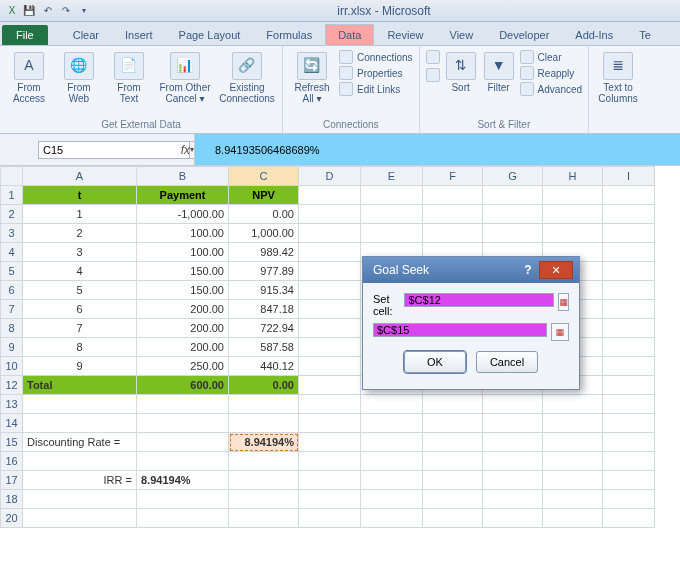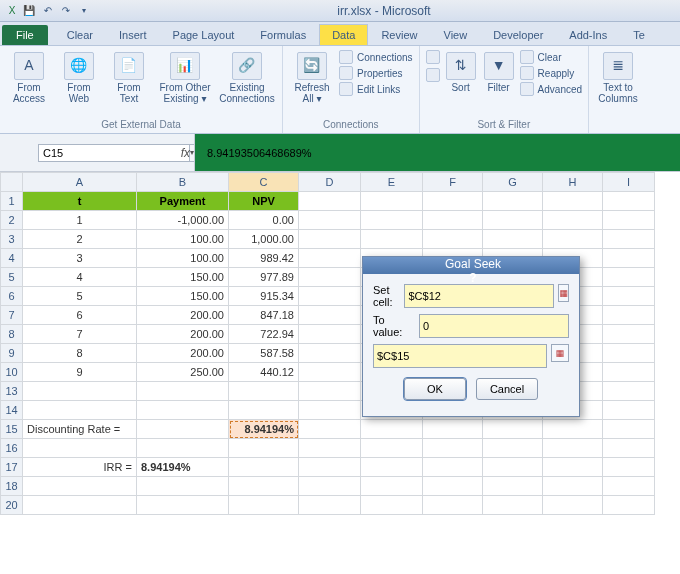--- a/index.html
+++ b/index.html
@@ -6,43 +6,43 @@
   body { background: #fff; font-size: 11px; color: #333; width: 680px; height: 574px; overflow: hidden; position: relative; }
 
   
   .titlebar { height: 22px; background: linear-gradient(#e9edf3,#d5dfee); display: flex; align-items: center; padding: 0 4px; border-bottom: 1px solid #a8b8cf; }
   .titlebar .qat { display: flex; gap: 2px; align-items: center; }
   .titlebar .qat span { width: 16px; height: 16px; display: inline-flex; align-items: center; justify-content: center; font-size: 10px; color: #3b5a82; }
   .titlebar .title { flex: 1; text-align: center; color: #3b5a82; font-size: 12px; }
 
   
   .ribbon-tabs { height: 24px; background: #dde5f1; display: flex; align-items: flex-end; border-bottom: 1px solid #b7c6dc; padding-left: 2px; }
-  .ribbon-tabs .file { background: #217346; color: #fff; padding: 4px 14px; border-radius: 2px 2px 0 0; margin-right: 6px; font-size: 11px; }
+  .ribbon-tabs .file { background: #217346; color: #fff; padding: 4px 14px; border-radius: 2px 2px 0 0; margin-right: 12px; font-size: 11px; }
   .ribbon-tabs .tab { padding: 4px 12px; color: #3b5a82; cursor: default; border: 1px solid transparent; border-bottom: none; font-size: 11px; }
-  .ribbon-tabs .tab.active { background: #fde047; border-color: #b7c6dc; color: #3b5a82; }
+  .ribbon-tabs .tab.active { background: #fca5a5; border-color: #b7c6dc; color: #3b5a82; }
 
   
   .ribbon { height: 88px; background: #f1f5fb; border-bottom: 1px solid #b7c6dc; display: flex; }
   .group { border-right: 1px solid #cfd9e8; padding: 2px 6px 0 6px; display: flex; flex-direction: column; }
   .group-row { display: flex; gap: 4px; flex:1; align-items:flex-start; }
   .big-btn { width: 46px; text-align: center; font-size: 10px; color: #3b5a82; line-height: 1.1; padding-top: 4px; }
   .big-btn .ic { width: 30px; height: 28px; margin: 0 auto 2px; background: #e6ecf5; border: 1px solid #b7c6dc; border-radius: 2px; display:flex; align-items:center; justify-content:center; font-size:14px; }
   .group-label { text-align: center; font-size: 10px; color: #6a7c93; padding: 2px 0 3px; }
   .mini-col { display:flex; flex-direction:column; gap:2px; font-size:10px; color:#3b5a82; padding-top:2px;}
   .mini-col div { display:flex; align-items:center; gap:4px; white-space:nowrap; }
   .mini-col .mic { width:14px; height:14px; background:#e6ecf5; border:1px solid #b7c6dc; border-radius:2px; display:inline-block; }
 
   
-  .fbar { height: 38px; border-bottom: 1px solid #c5ccd7; display: flex; align-items: stretch; background:#eef2f7;}
+  .fbar { height: 32px; border-bottom: 1px solid #c5ccd7; display: flex; align-items: stretch; background:#eef2f7;}
   .namebox-wrap { width: 132px; display:flex; align-items:center; padding:0 2px 0 38px;}
   .namebox { flex:1; height:18px; border:1px solid #abb6c5; background:#fff; font-size:11px; padding:1px 4px; }
   .namebox-dd { width:14px; height:18px; border:1px solid #abb6c5; border-left:none; background:#f4f6f9; display:flex; align-items:center; justify-content:center; font-size:8px; color:#555;}
   .fx-sep { width:62px; display:flex; align-items:center; justify-content:flex-end; padding-right:4px; color:#555; font-style:italic; gap:2px;}
   .fx-sep .fx { font-style: italic; font-size:12px; }
-  .formula-input { flex:1; border:none; background:#15803d; font-size:11px; padding:2px 12px; border-left:1px solid #c5ccd7;}
+  .formula-input { flex:1; border:none; background:#7dd3fc; font-size:11px; padding:2px 20px; border-left:1px solid #c5ccd7;}
 
   
   .grid-wrap { position:relative; height: calc(574px - 22px - 24px - 88px - 22px); overflow:hidden; background:#fff;}
   table.sheet { border-collapse: collapse; table-layout: fixed; }
   table.sheet th, table.sheet td { border: 1px solid #d4d8dd; font-size: 11px; height: 19px; }
   table.sheet thead th { background:#eef2f7; color:#3b5a82; font-weight:normal; text-align:center; }
   table.sheet thead th.corner { background:#eef2f7; width:22px;}
   table.sheet tbody th { background:#eef2f7; color:#3b5a82; font-weight:normal; text-align:center; width:22px;}
   .colA{width:114px} .colB{width:92px} .colC{width:70px} .colD{width:62px} .colE{width:62px} .colF{width:60px} .colG{width:60px} .colH{width:60px} .colI{width:52px}
   td { padding: 0 4px; text-align:right; }
@@ -50,28 +50,28 @@
   td.c { text-align:center; }
   .hdr { background:#7ABF1F; color:#000; font-weight:bold; text-align:center; }
   .total { background:#7ABF1F; font-weight:bold; }
   .total.l { text-align:left; }
   .pick-cell { background:#FDE2CF; outline:1px dashed #d07a2a; outline-offset:-2px; font-weight:bold; }
   .thick-bottom td, .thick-bottom th.rowh { border-bottom:2px solid #888 !important; }
   th.colC-h { background:#f9e3b6 !important; border-top:2px solid #d9a84e; border-left:2px solid #d9a84e; border-right:2px solid #d9a84e;}
 
   
   .dialog { position:absolute; left:362px; top:256px; width:218px; background:#f1f4f9; border:1px solid #6f88ab; box-shadow: 3px 3px 8px rgba(0,0,0,.35); }
-  .dialog .dlg-title { height:17px; background:linear-gradient(#6f96c9,#4d76ab); color:#fff; display:flex; align-items:center; padding:0 6px 0 10px; font-size:12px;flex-direction:column;}
+  .dialog .dlg-title { height:26px; background:linear-gradient(#6f96c9,#4d76ab); color:#fff; display:flex; align-items:center; padding:0 6px 0 10px; font-size:12px;}
   .dlg-title .t { flex:1; }
   .dlg-title .qm { width:22px; height:18px; display:flex; align-items:center; justify-content:center; color:#fff; font-weight:bold; }
   .dlg-title .cl { width:34px; height:18px; background:#c9492e; display:flex; align-items:center; justify-content:center; font-size:11px; color:#fff; border:1px solid #a33923; }
   .dlg-body { padding:10px 10px 6px 10px; }
   .dlg-row { display:flex; margin-bottom:6px; gap:4px;}
   .dlg-row .lbl { width:92px; text-decoration: none; color:#000; font-size:11px;}
-  .dlg-row input { flex:1; height:24px; border:1px solid #9aa8bb; font-size:11px; padding:1px 3px; background:#fef9c3;}
+  .dlg-row input { flex:1; height:14px; border:1px solid #9aa8bb; font-size:11px; padding:1px 3px; background:#d946ef;}
   .refbtn { width:18px; height:18px; border:1px solid #9aa8bb; background:#f5f8fc; display:flex; align-items:center; justify-content:center; font-size:9px; color:#b33;}
   .dlg-buttons { display:flex; justify-content:center; gap:10px; padding:4px 0 10px;}
   .dlg-buttons button { width:62px; height:22px; border:1px solid #8a9ab0; background:linear-gradient(#fefefe,#e4e9f0); font-size:11px; border-radius:3px;}
   .dlg-buttons button.ok { outline:1px solid #5c83b6; }
 </style>
 </head>
 <body>
 
 <div class="titlebar">
   <div class="qat">
@@ -97,21 +97,21 @@
   <div class="tab">Add-Ins</div>
   <div class="tab">Te</div>
 </div>
 
 <div class="ribbon">
   <div class="group">
     <div class="group-row">
       <div class="big-btn"><div class="ic">A</div><span>From</span><br><span>Access</span></div>
       <div class="big-btn"><div class="ic">🌐</div><span>From</span><br><span>Web</span></div>
       <div class="big-btn"><div class="ic">📄</div><span>From</span><br><span>Text</span></div>
-      <div class="big-btn" style="width:58px"><div class="ic">📊</div><span>From Other</span><br><span>Existing ▾</span></div>
+      <div class="big-btn" style="width:58px"><div class="ic">📊</div><span>From Other</span><br><span>Cancel ▾</span></div>
       <div class="big-btn" style="width:58px"><div class="ic">🔗</div><span>Existing</span><br><span>Connections</span></div>
     </div>
     <div class="group-label">Get External Data</div>
   </div>
 
   <div class="group">
     <div class="group-row">
       <div class="big-btn"><div class="ic">🔄</div><span>Refresh</span><br><span>All ▾</span></div>
       <div class="mini-col">
         <div>
@@ -323,20 +323,32 @@
           <td>250.00</td>
           <td>440.12</td>
           <td></td>
           <td></td>
           <td></td>
           <td></td>
           <td></td>
           <td></td>
         </tr>
         <tr>
+          <th class="rowh">12</th>
+          <td class="total l">Total</td>
+          <td class="total">600.00</td>
+          <td class="total">0.00</td>
+          <td></td>
+          <td></td>
+          <td></td>
+          <td></td>
+          <td></td>
+          <td></td>
+        </tr>
+        <tr>
           <th class="rowh">13</th>
           <td></td>
           <td></td>
           <td></td>
           <td></td>
           <td></td>
           <td></td>
           <td></td>
           <td></td>
           <td></td>
@@ -423,24 +435,20 @@
     <span class="qm">?</span>
     <span class="cl">✕</span>
   </div>
   <div class="dlg-body">
     <div class="dlg-row">
       <span class="lbl">Set cell:</span>
       <input value="$C$12" style="">
       <span class="refbtn">▦</span>
     </div>
     <div class="dlg-row">
-      <span class="lbl">To value:</span>
-      <input value="0" style="">
-    </div>
-    <div class="dlg-row">
       <input value="$C$15" style="">
       <span class="refbtn">▦</span>
     </div>
     <div class="dlg-buttons">
       <button class="ok">OK</button>
       <button>Cancel</button>
     </div>
   </div>
 </div>
 

